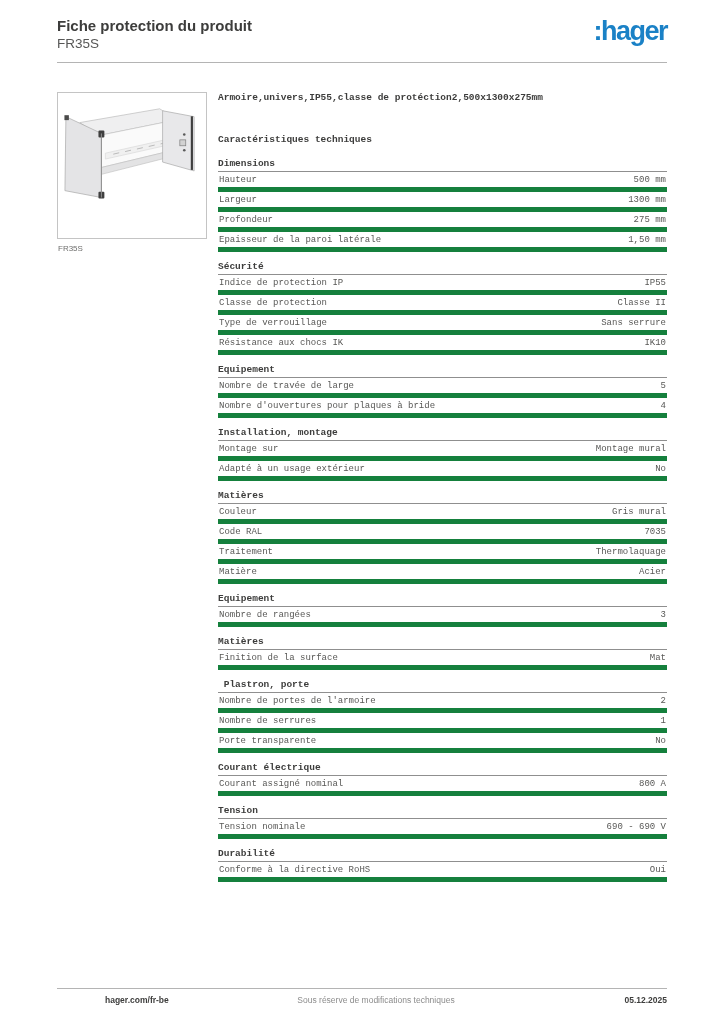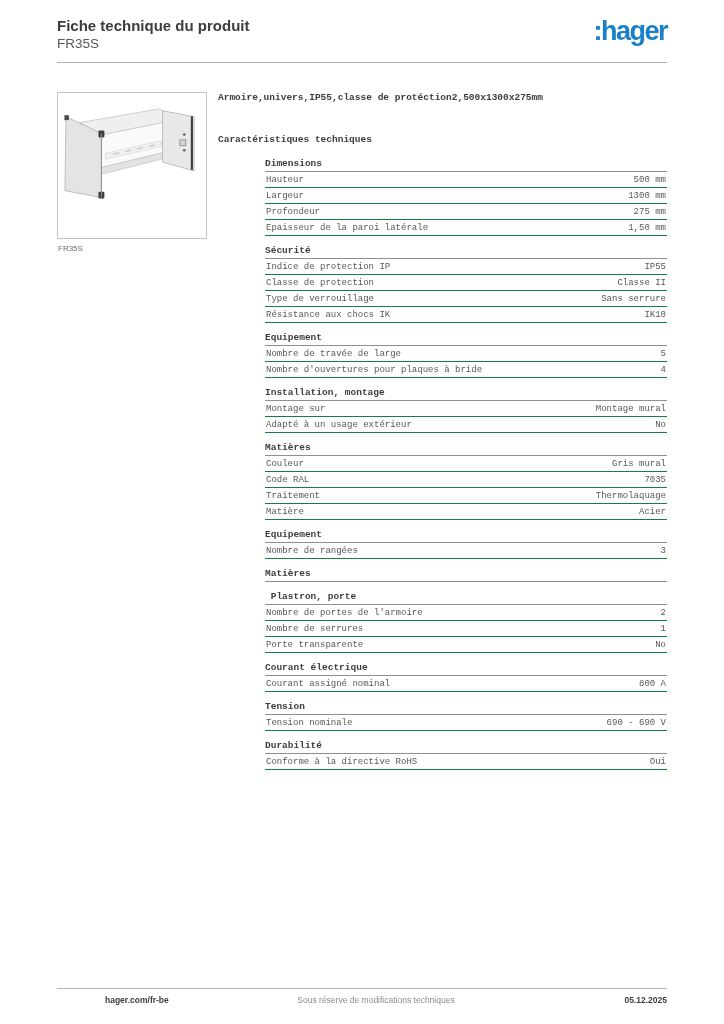--- a/index.html
+++ b/index.html
@@ -26,49 +26,49 @@
     position:absolute; left:57px; top:92px; width:150px; height:147px;
     border:1px solid #c4c4c4; background:#fff;
   }
   .image-caption { position:absolute; left:58px; top:244px; font-size:8px; color:#6e6e6d; }
 
   
   .specs-col { position:absolute; left:218px; top:92px; width:449px;font-family:Liberation Mono, monospace; }
   .product-desc { font-size:9.5px; font-weight:bold; color:#3d3d3c; line-height:12px; }
   .specs-heading { font-size:9.5px; font-weight:bold; color:#3d3d3c; margin-top:30px; }
   .sections { margin-top:13px; }
-  .spec-section { margin-top:9px;margin-left:47px; }
+  .spec-section { margin-top:9px; }
   .spec-section:first-child { margin-top:0; }
   .section-title {
     font-size:9.5px; font-weight:bold; color:#3d3d3c;
     padding-bottom:2px; border-bottom:1px solid #8f8f8f;
     white-space:pre-wrap;
   }
   .spec-row {
     display:flex; justify-content:space-between; align-items:baseline;
     font-size:9px; color:#585856;
-    padding:3px 1px 2px 1px; border-bottom:1px solid #15803d;
+    padding:3px 1px 2px 1px; border-bottom:5px solid #15803d;
   }
   .spec-label { text-align:left; }
   .spec-value { text-align:right; white-space:nowrap; }
 
   
   .footer { position:absolute; left:57px; right:57px; top:995px; font-size:8.5px; }
   .footer-left  { position:absolute; left:0; font-weight:bold; color:#3d3d3c;margin-left:48px; }
   .footer-center{ position:absolute; left:0; right:0; text-align:center; color:#8c8c8c;margin-left:28px; }
   .footer-right { position:absolute; right:0; font-weight:bold; color:#3d3d3c; }
 </style>
 </head>
 <body>
 
 <div class="page">
 
   <div class="header">
     <div>
-      <div class="doc-title">Fiche technique du produit</div>
+      <div class="doc-title">Fiche protection du produit</div>
       <div class="doc-code">FR35S</div>
     </div>
     <div class="logo" style="color: rgb(26, 129, 198);">:hager</div>
   </div>
   <div class="rule rule-header"></div>
 
   <div class="image-box">
     <svg width="148" height="145" viewBox="0 0 150 147" aria-hidden="true">
 
       <polygon points="22,30 103,16 121,27 42,43" fill="#efeff0" stroke="#b3b3b3" stroke-width="0.6"></polygon>
@@ -208,20 +208,24 @@
 
   <div class="spec-row">
     <span class="spec-label">Nombre de rangées</span>
     <span class="spec-value">3</span>
   </div>
 </section>
 
   <section class="spec-section">
     <h3 class="section-title">Matières</h3>
 
+  <div class="spec-row">
+    <span class="spec-label">Finition de la surface</span>
+    <span class="spec-value">Mat</span>
+  </div>
 </section>
 
   <section class="spec-section">
     <h3 class="section-title"> Plastron, porte</h3>
 
   <div class="spec-row">
     <span class="spec-label">Nombre de portes de l'armoire</span>
     <span class="spec-value">2</span>
   </div>
 

